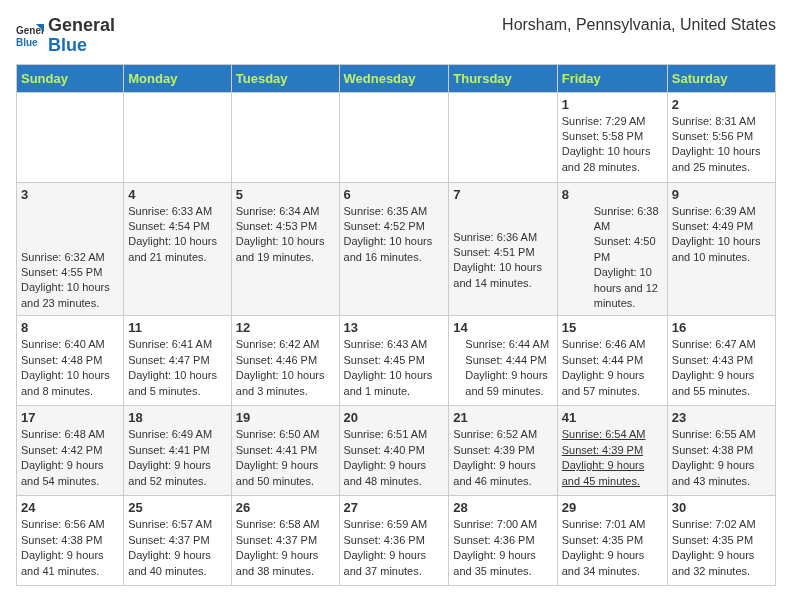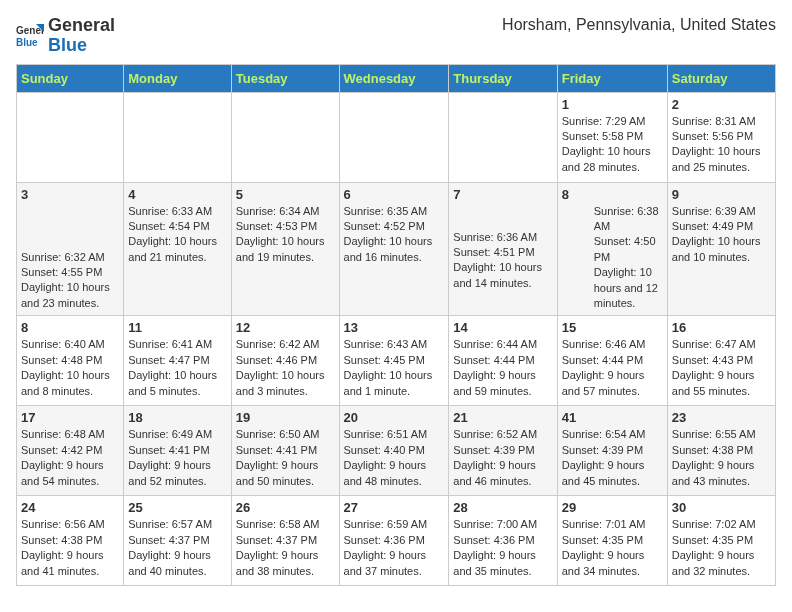--- a/index.html
+++ b/index.html
@@ -203,21 +203,21 @@
 Daylight: 10 hours and 3 minutes.</div>
         </td>
         <td>
           <span class="day-num">13</span>
           <div class="day-info" style="white-space: pre-line;">Sunrise: 6:43 AM
 Sunset: 4:45 PM
 Daylight: 10 hours and 1 minute.</div>
         </td>
         <td>
           <span class="day-num">14</span>
-          <div class="day-info" style="white-space: pre-line;">Sunrise: 6:44 AM
+          <div class="day-info" style="white-space: pre-line; margin-left: 12px;">Sunrise: 6:44 AM
 Sunset: 4:44 PM
 Daylight: 9 hours and 59 minutes.</div>
         </td>
         <td>
           <span class="day-num">15</span>
           <div class="day-info" style="white-space: pre-line;">Sunrise: 6:46 AM
 Sunset: 4:44 PM
 Daylight: 9 hours and 57 minutes.</div>
         </td>
         <td>
@@ -253,21 +253,21 @@
 Daylight: 9 hours and 48 minutes.</div>
         </td>
         <td>
           <span class="day-num">21</span>
           <div class="day-info" style="white-space: pre-line;">Sunrise: 6:52 AM
 Sunset: 4:39 PM
 Daylight: 9 hours and 46 minutes.</div>
         </td>
         <td>
           <span class="day-num">41</span>
-          <div class="day-info" style="white-space: pre-line;">Sunrise: 6:54 AM
+          <div class="day-info" style="white-space: pre-line; text-decoration: underline;">Sunrise: 6:54 AM
 Sunset: 4:39 PM
 Daylight: 9 hours and 45 minutes.</div>
         </td>
         <td>
           <span class="day-num">23</span>
           <div class="day-info" style="white-space: pre-line;">Sunrise: 6:55 AM
 Sunset: 4:38 PM
 Daylight: 9 hours and 43 minutes.</div>
         </td>
       </tr>

